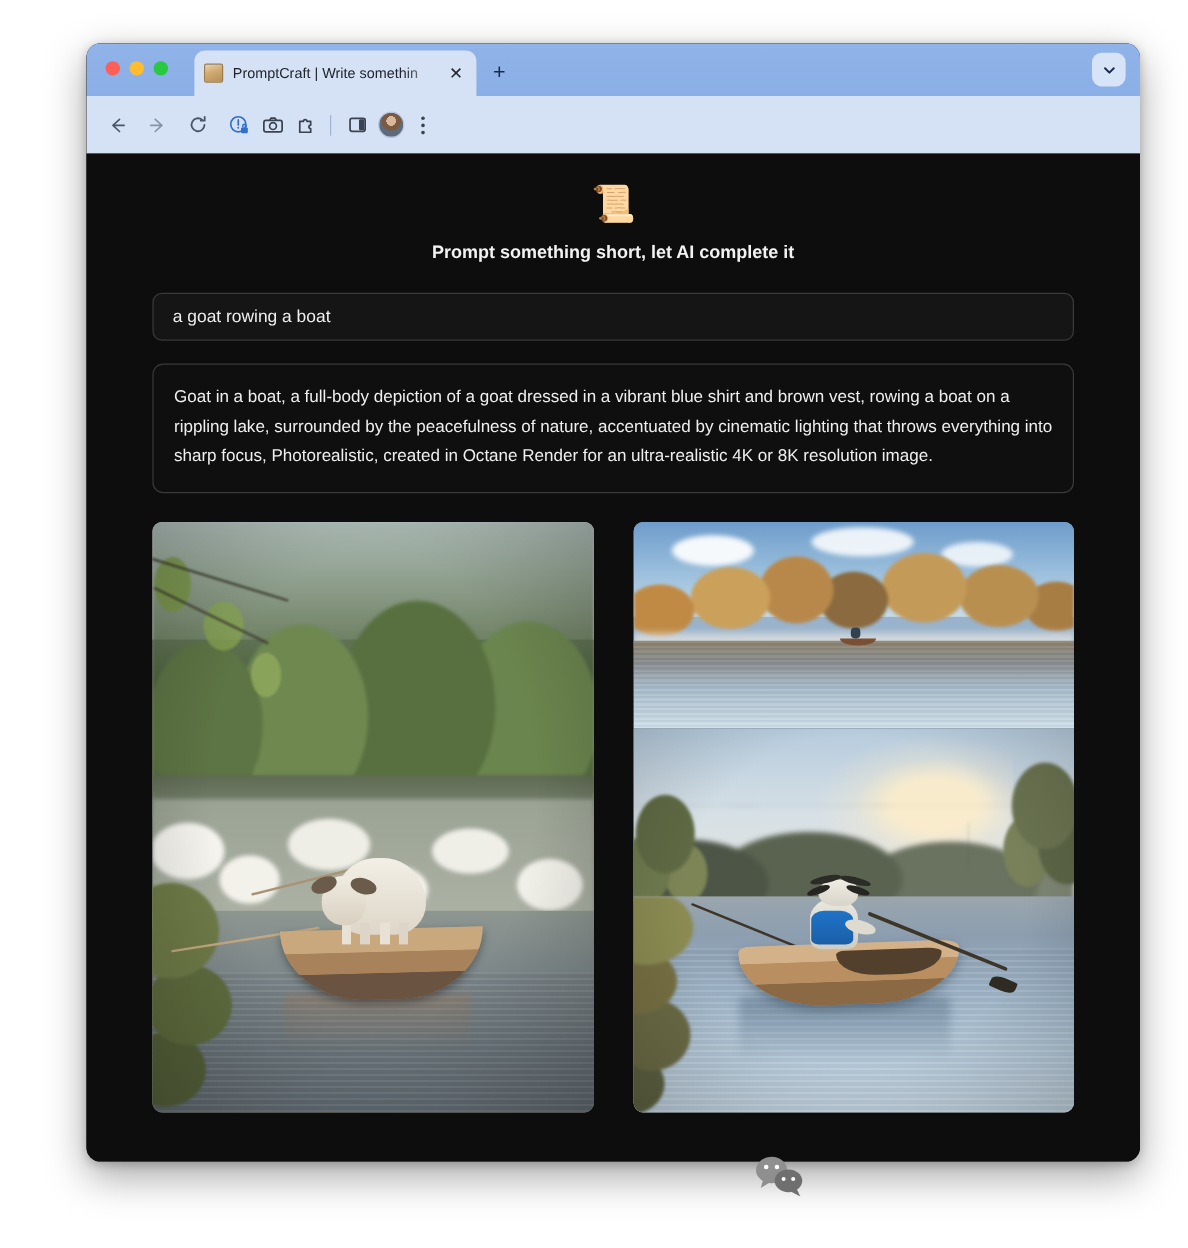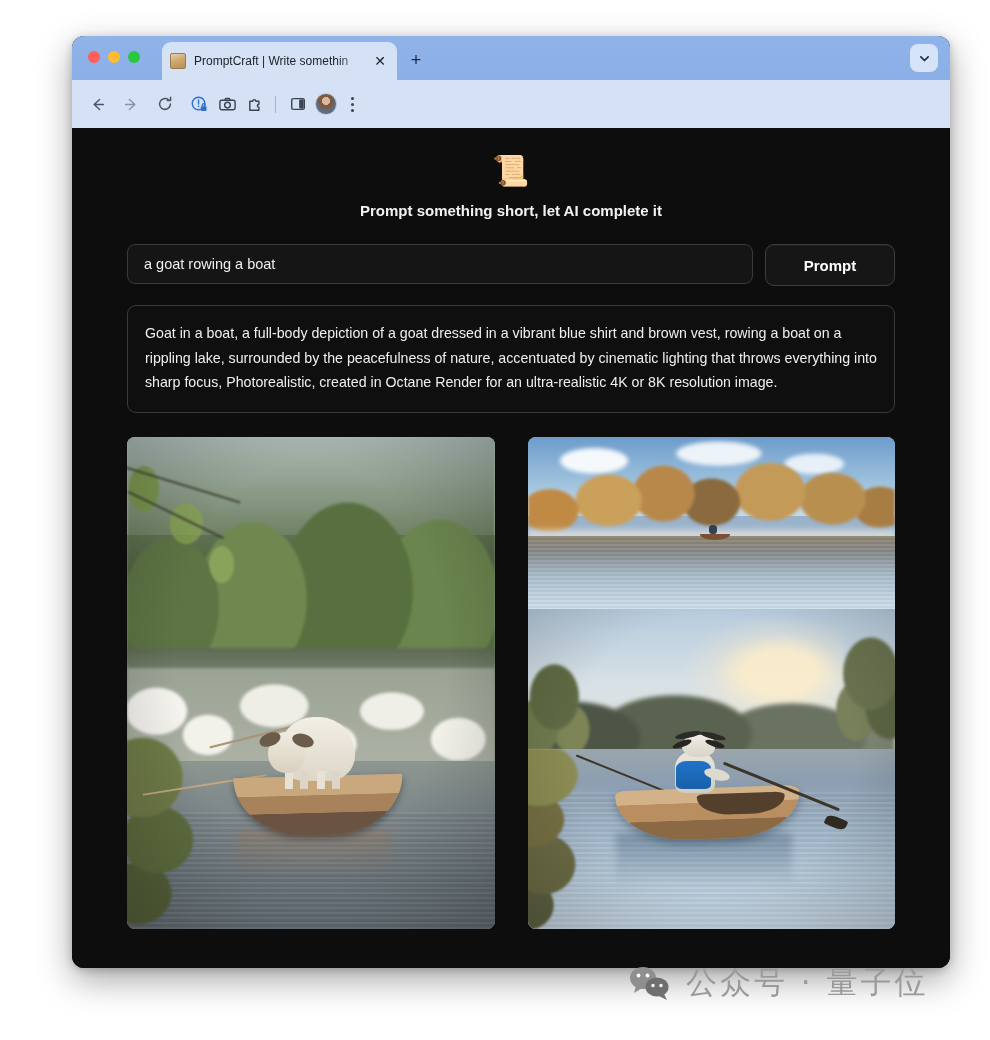--- a/index.html
+++ b/index.html
@@ -667,21 +667,20 @@
   <div class="page">
 
     <h1 class="app-title">
       <span class="scroll-emoji">📜</span>
     </h1>
 
     <p class="app-subtitle">Prompt something short, let AI complete it</p>
 
     <div class="input-row">
       <input class="prompt-input" type="text" value="a goat rowing a boat" style="">
-      <button class="prompt-btn">Prompt</button>
     </div>
 
     <div class="result-box">Goat in a boat, a full-body depiction of a goat dressed in a vibrant blue shirt and brown vest, rowing a boat on a rippling lake, surrounded by the peacefulness of nature, accentuated by cinematic lighting that throws everything into sharp focus, Photorealistic, created in Octane Render for an ultra-realistic 4K or 8K resolution image.</div>
 
     <div class="gallery">
 
       <div class="gal-col">
         <div class="art tall scene1">
           <div class="s1-sky"></div>
           <div class="s1-trees"></div>
@@ -750,14 +749,13 @@
       <ellipse cx="15" cy="13" rx="13" ry="11" fill="#8f8f8f"></ellipse>
       <path d="M8 21 L6 28 L14 23 Z" fill="#8f8f8f"></path>
       <circle cx="10.5" cy="10.5" r="1.9" fill="#ffffff"></circle>
       <circle cx="19.5" cy="10.5" r="1.9" fill="#ffffff"></circle>
       <ellipse cx="29" cy="22" rx="11.5" ry="9.5" fill="#6f6f6f"></ellipse>
       <path d="M36 29 L39 35 L31 31 Z" fill="#6f6f6f"></path>
       <circle cx="25" cy="20.5" r="1.7" fill="#ffffff"></circle>
       <circle cx="33" cy="20.5" r="1.7" fill="#ffffff"></circle>
     </svg>
   </span>
-  <span>公众号 · 量子位</span>
 </div>
 
 </body></html>

